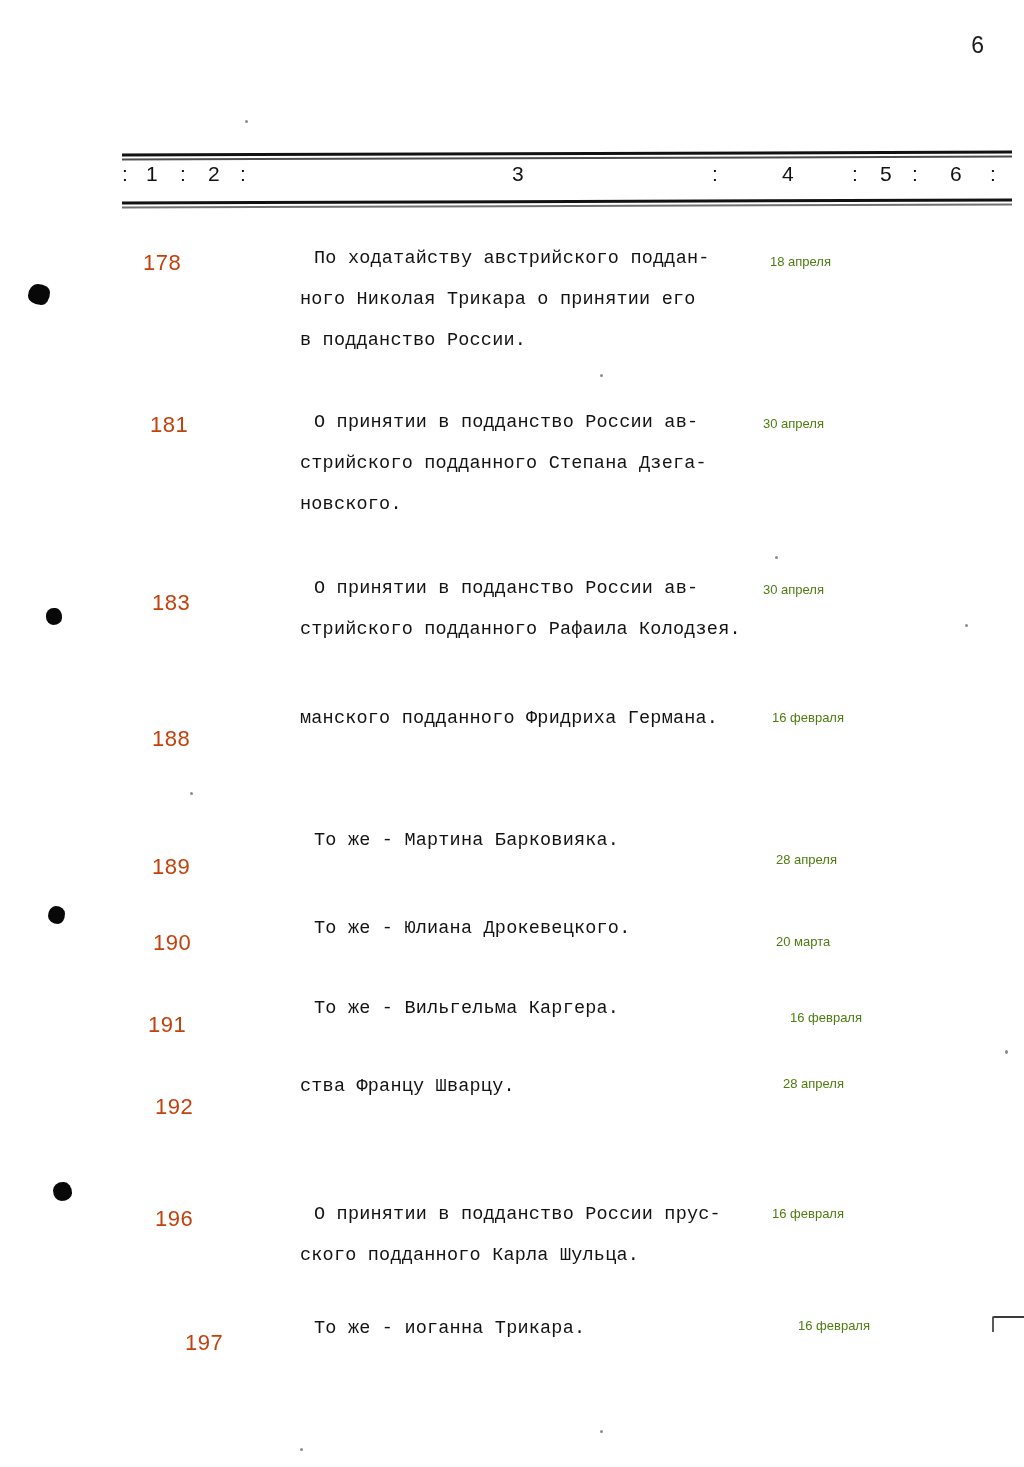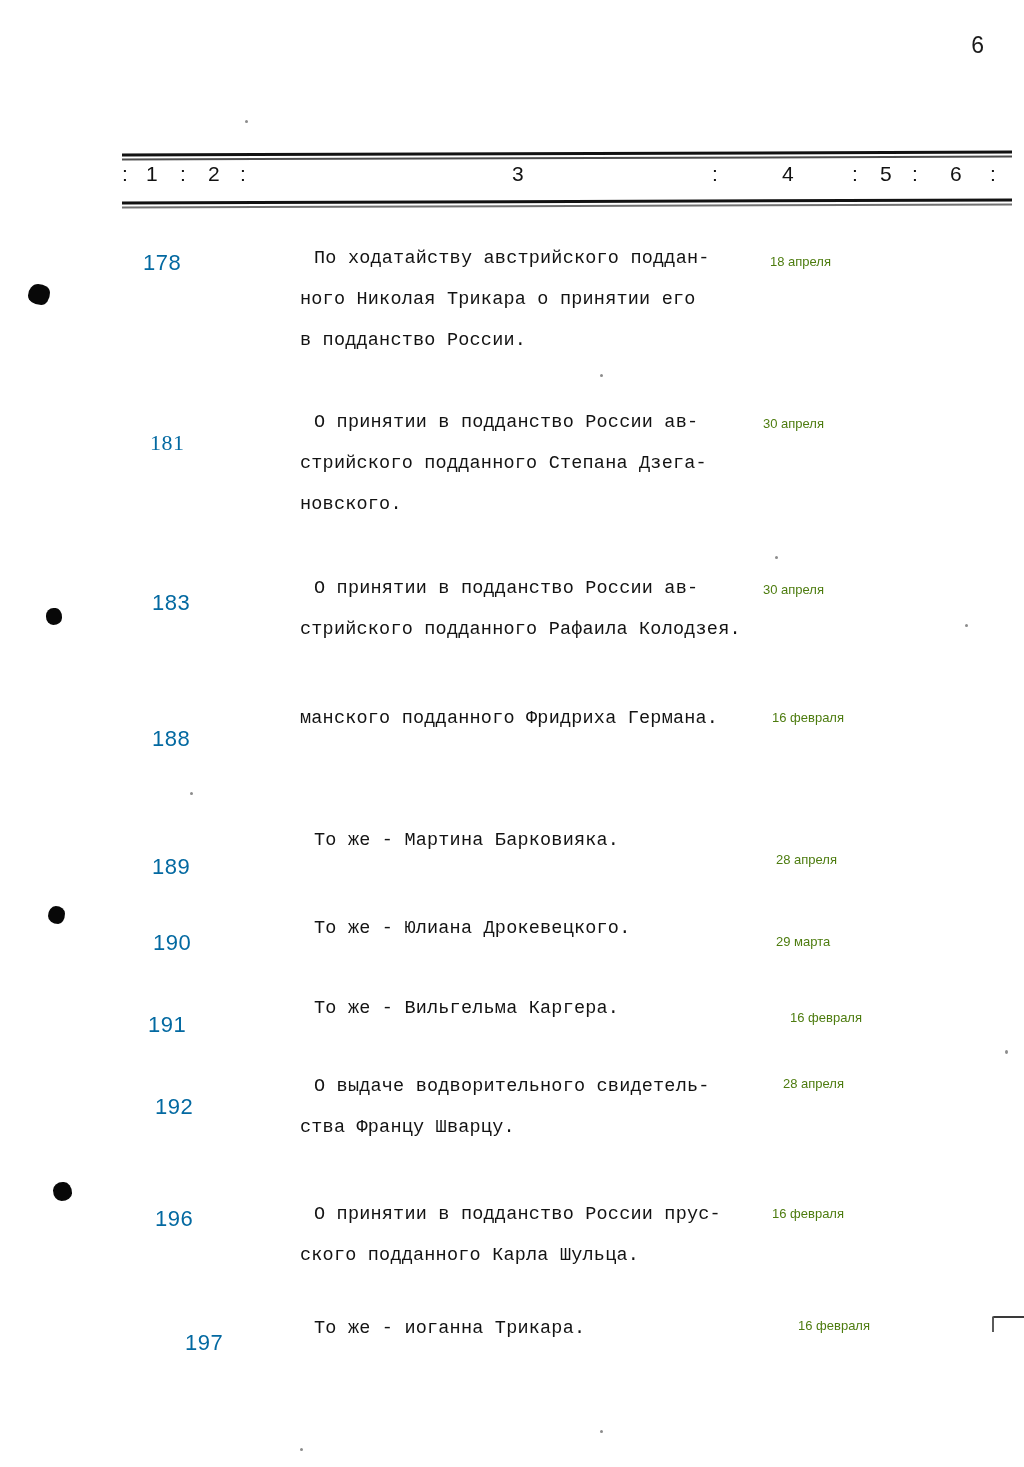--- a/index.html
+++ b/index.html
@@ -76,21 +76,21 @@
   
   .entry {
     position: absolute;
     left: 0;
     width: 1024px;
   }
   .entry-number {
     position: absolute;
     font-family: "Liberation Sans", sans-serif;
     font-size: 22px;
-    color: #0369a1;
+    color: #c2410c;
     letter-spacing: .5px;
     white-space: nowrap;
   }
   .entry-body {
     position: absolute;
     left: 300px;
     width: 470px;
   }
   .entry-line {
     font-family: "Liberation Mono", "DejaVu Sans Mono", monospace;
@@ -160,21 +160,21 @@
       <div class="entry" style="top: 238px;">
         <div class="entry-number" style="left: 143px; top: 12px;">178</div>
         <div class="entry-body">
           <div class="entry-line indent">По ходатайству австрийского поддан-</div>
           <div class="entry-line">ного Николая Трикара о принятии его</div>
           <div class="entry-line">в подданство России.</div>
         </div>
         <div class="entry-date" style="left: 770px; top: 16px;">18 апреля</div>
       </div>
       <div class="entry" style="top: 402px;">
-        <div class="entry-number" style="left: 150px; top: 28px; font-family: Liberation Serif, serif;">181</div>
+        <div class="entry-number" style="left: 150px; top: 10px;">181</div>
         <div class="entry-body">
           <div class="entry-line indent">О принятии в подданство России ав-</div>
           <div class="entry-line">стрийского подданного Степана Дзега-</div>
           <div class="entry-line">новского.</div>
         </div>
         <div class="entry-date" style="left: 763px; top: 14px;">30 апреля</div>
       </div>
       <div class="entry" style="top: 568px;">
         <div class="entry-number" style="left: 152px; top: 22px;">183</div>
         <div class="entry-body">
@@ -195,33 +195,32 @@
         <div class="entry-body">
           <div class="entry-line indent">То же - Мартина Барковияка.</div>
         </div>
         <div class="entry-date" style="left: 776px; top: 32px;">28 апреля</div>
       </div>
       <div class="entry" style="top: 908px;">
         <div class="entry-number" style="left: 153px; top: 22px;">190</div>
         <div class="entry-body">
           <div class="entry-line indent">То же - Юлиана Дрокевецкого.</div>
         </div>
-        <div class="entry-date" style="left: 776px; top: 26px;">29 марта</div>
+        <div class="entry-date" style="left: 776px; top: 26px;">20 марта</div>
       </div>
       <div class="entry" style="top: 988px;">
         <div class="entry-number" style="left: 148px; top: 24px;">191</div>
         <div class="entry-body">
           <div class="entry-line indent">То же - Вильгельма Каргера.</div>
         </div>
         <div class="entry-date" style="left: 790px; top: 22px;">16 февраля</div>
       </div>
       <div class="entry" style="top: 1066px;">
         <div class="entry-number" style="left: 155px; top: 28px;">192</div>
         <div class="entry-body">
-          <div class="entry-line indent">О выдаче водворительного свидетель-</div>
           <div class="entry-line">ства Францу Шварцу.</div>
         </div>
         <div class="entry-date" style="left: 783px; top: 10px;">28 апреля</div>
       </div>
       <div class="entry" style="top: 1194px;">
         <div class="entry-number" style="left: 155px; top: 12px;">196</div>
         <div class="entry-body">
           <div class="entry-line indent">О принятии в подданство России прус-</div>
           <div class="entry-line">ского подданного Карла Шульца.</div>
         </div>

